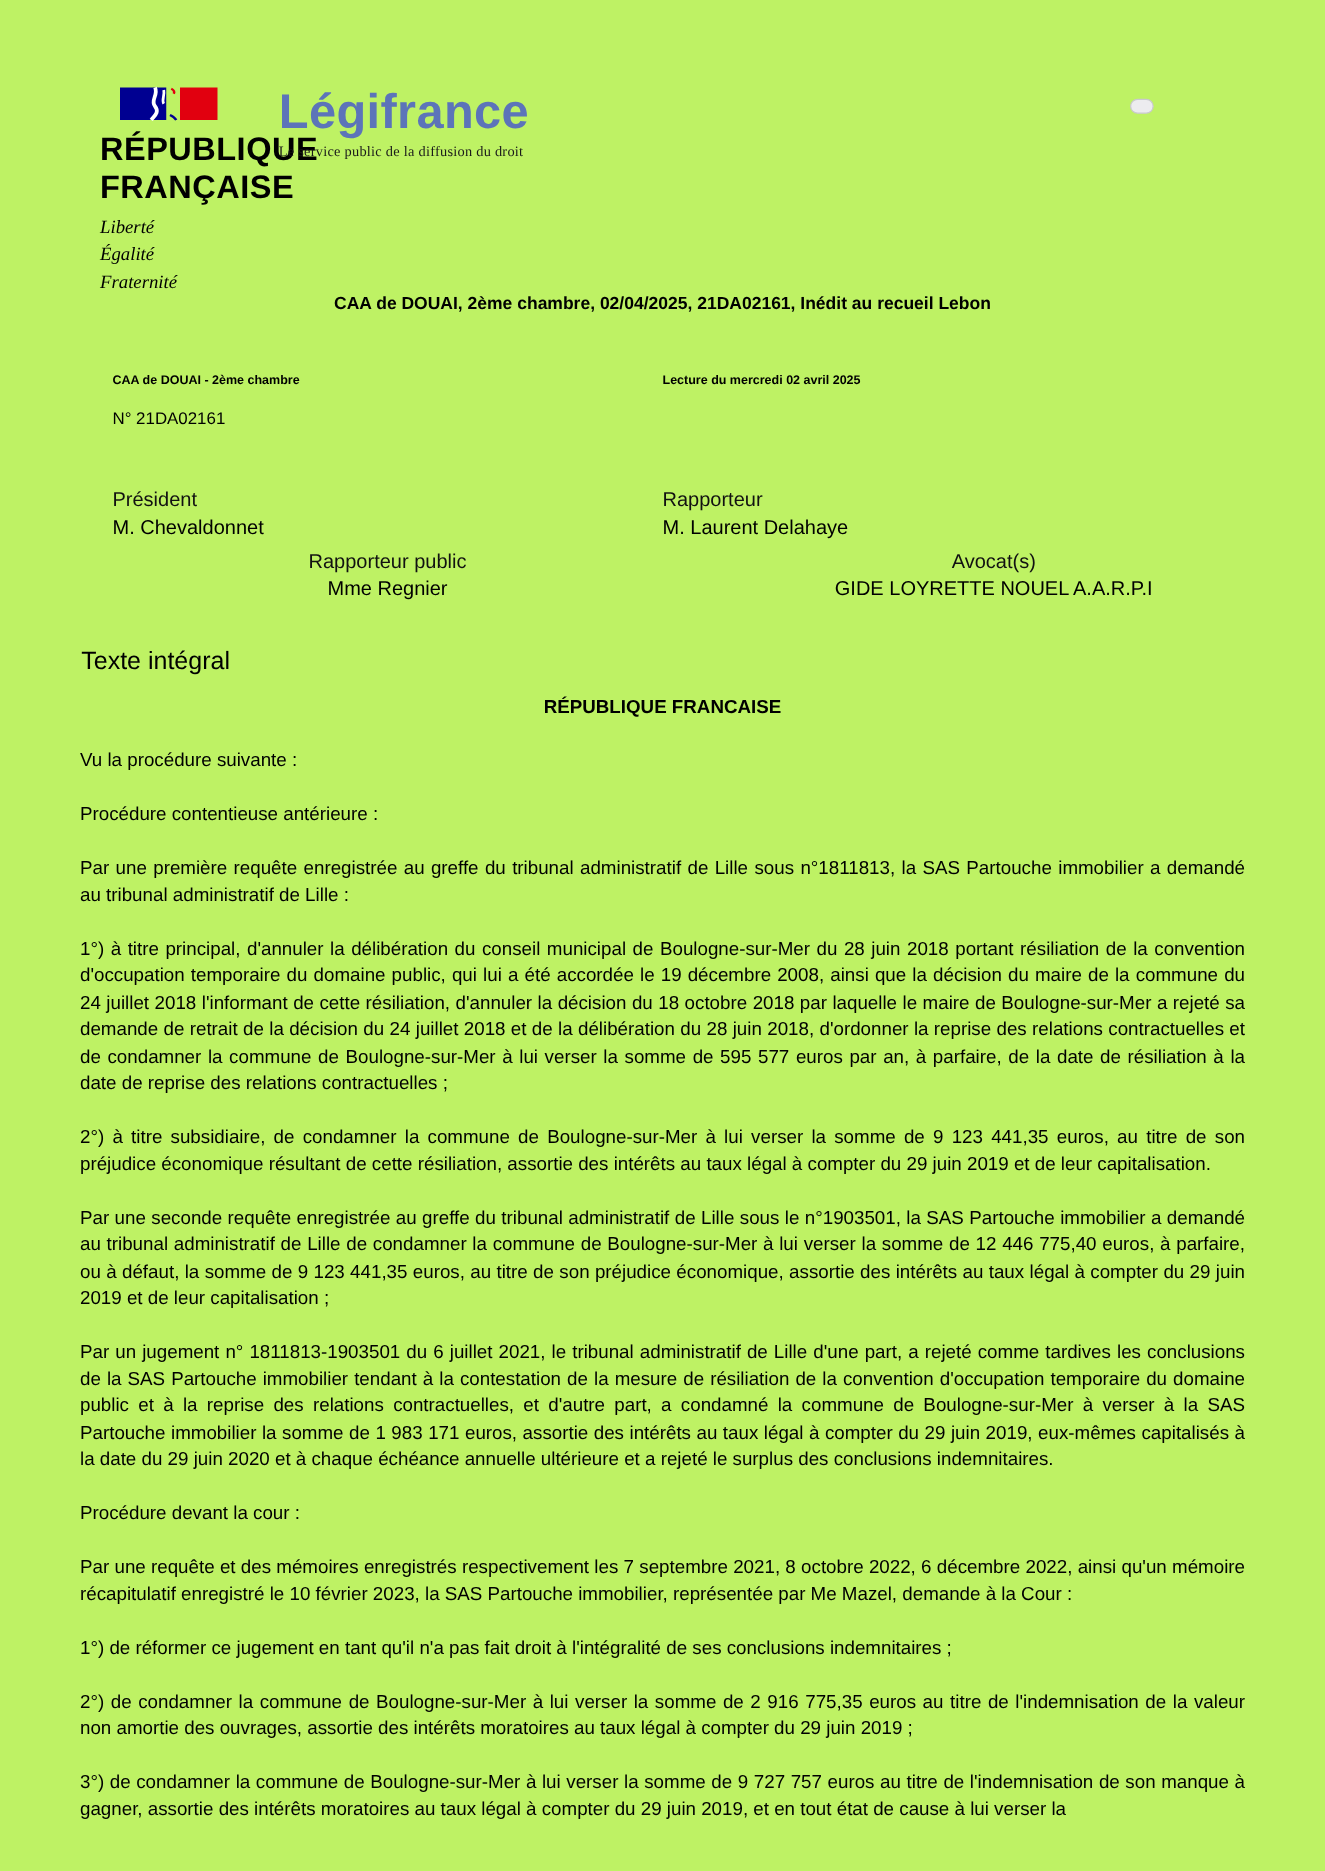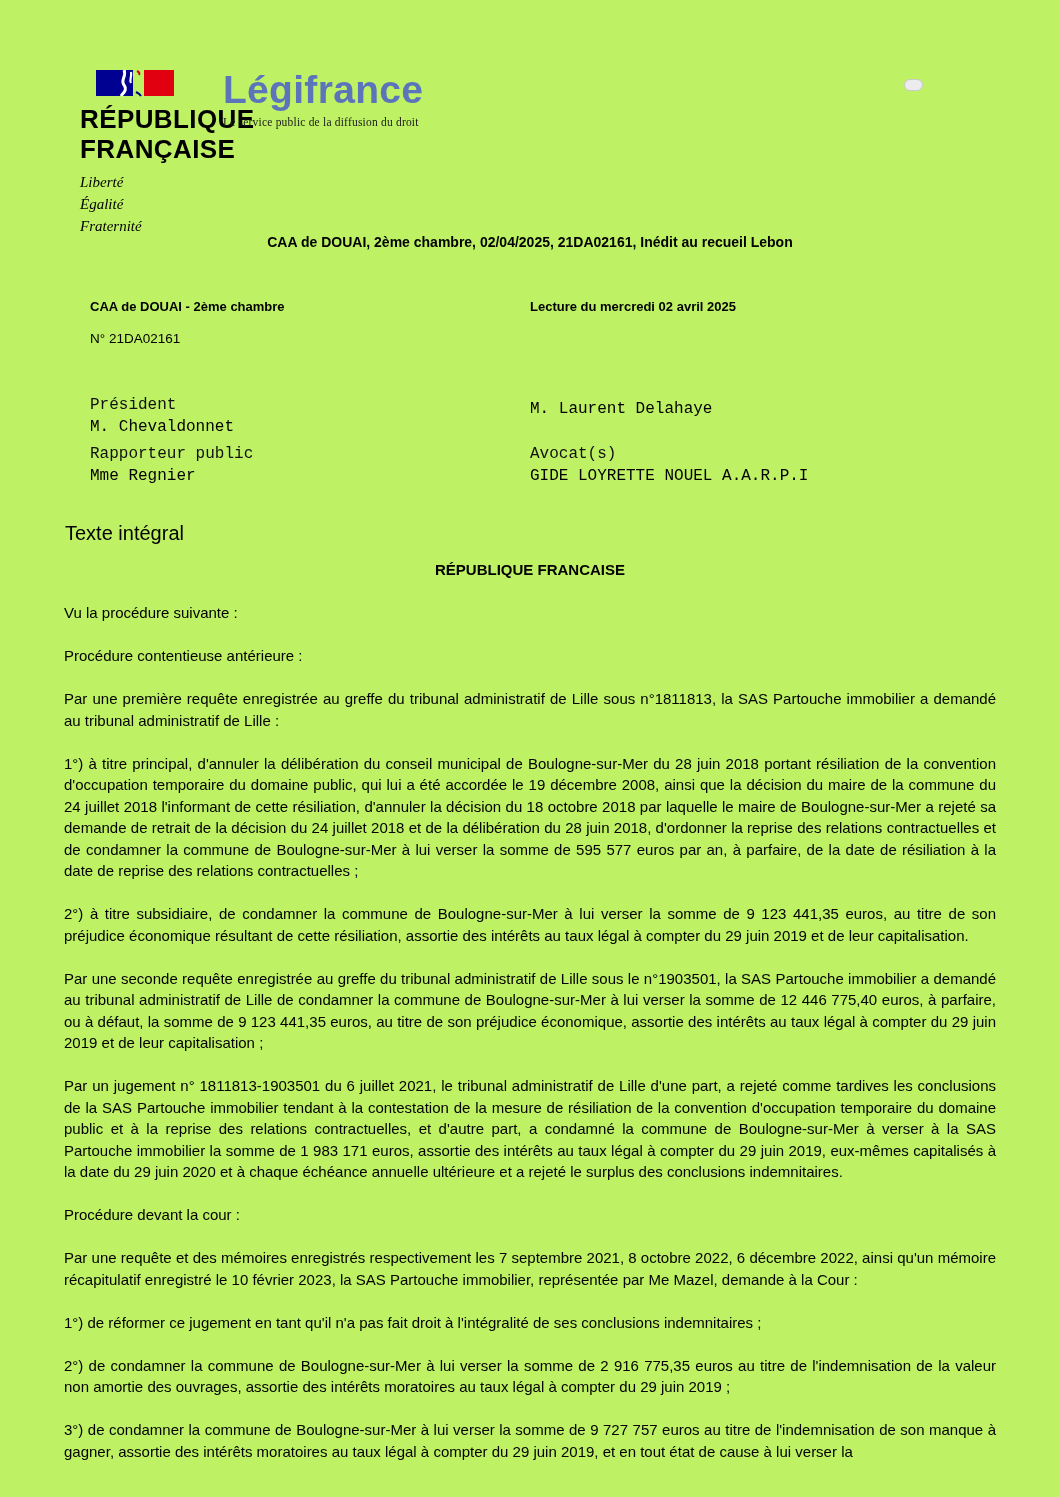--- a/index.html
+++ b/index.html
@@ -21,27 +21,27 @@
     font-size:11.5px;color:#1a1a1a;letter-spacing:0.2px;}
   .pill{position:absolute;left:904px;top:11px;width:17px;height:10px;background:#ececef;
     border:1px solid #c9c9ce;border-radius:6px;cursor:pointer;}
   
   .doc-title{margin-top:24px;text-align:center;font-weight:bold;font-size:14px;color:#000;}
   
   .cols{padding-left:90px;display:flex;}
   .col-left{width:440px;flex:0 0 440px;}
   .col-right{flex:1;}
   .meta{margin-top:49px;}
-  .meta-bold{font-weight:bold;font-size:13px;}
+  .meta-bold{font-weight:bold;font-size:10px;}
   .case-lines{margin-top:15px;font-size:13.5px;line-height:20px;}
   
-  .people{margin-top:47px;font-family:Liberation Mono, monospace;}
+  .people{margin-top:47px;}
   .person-label{font-size:16px;color:#111;}
   .person-name{font-size:16px;margin-top:4px;}
-  .people-row2{margin-top:9px;}
+  .people-row2{margin-top:9px;text-align:center;}
   
   .section-title{margin:37px 0 0 65px;font-size:20px;color:#000;}
   .body-text{margin:14px 64px 0 64px;font-size:15px;line-height:21.5px;}
   .centered-head{text-align:center;font-weight:bold;margin:0;}
   .para{margin:21.5px 0 0 0;text-align:justify;}
   .para.no-justify{text-align:left;}
 </style>
 </head>
 <body>
 
@@ -91,20 +91,21 @@
     </div>
   </div>
 
   <div class="people">
     <div class="cols">
       <div class="col-left">
         <div class="person-label">Président</div>
         <div class="person-name">M. Chevaldonnet</div>
       </div>
       <div class="col-right">
+        <div class="person-label">Rapporteur</div>
         <div class="person-name">M. Laurent Delahaye</div>
       </div>
     </div>
     <div class="cols people-row2">
       <div class="col-left">
         <div class="person-label">Rapporteur public</div>
         <div class="person-name">Mme Regnier</div>
       </div>
       <div class="col-right">
         <div class="person-label">Avocat(s)</div>

